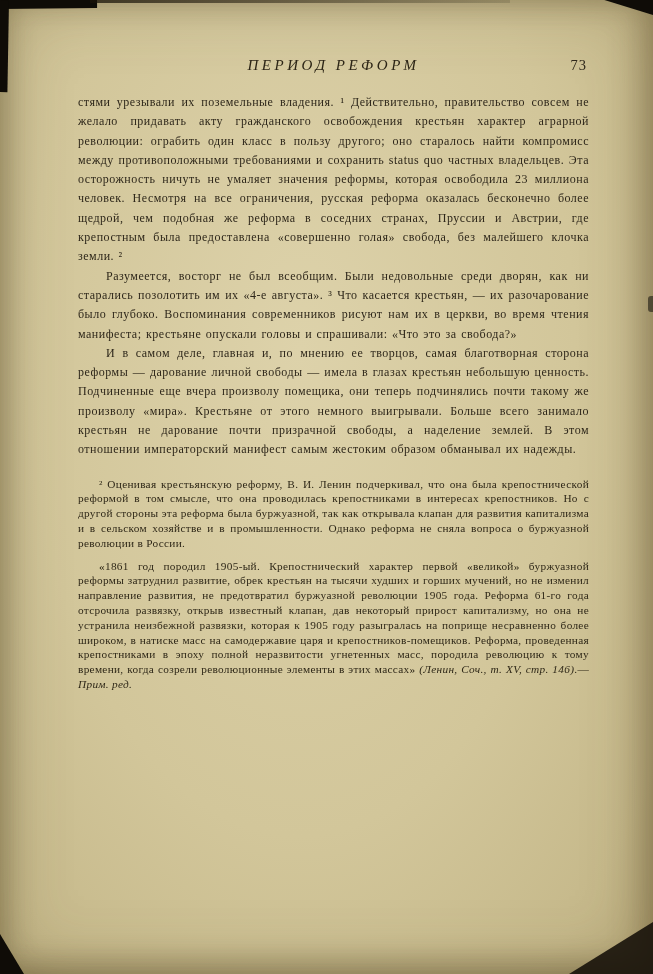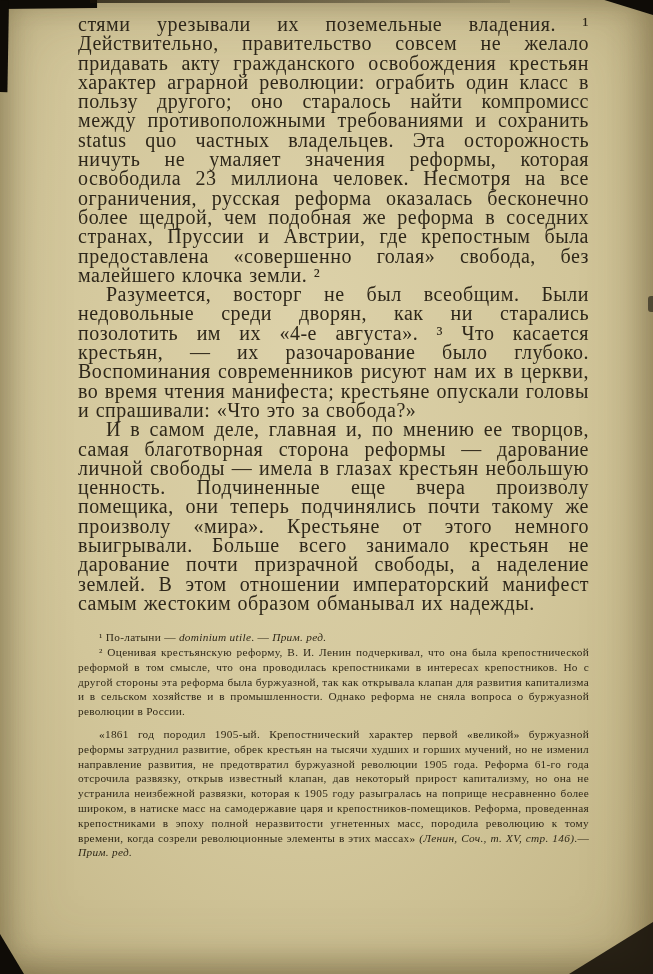--- a/index.html
+++ b/index.html
@@ -48,21 +48,21 @@
     position: absolute;
     right: 2px;
     top: 1px;
     font-size: 14.5px;
     letter-spacing: 1px;
   }
 
   .body-text {
     margin: 15px 64px 12px 78px;
     text-align: justify;
-    font-size: 20px;
+    font-size: 12px;
     line-height: 19.3px;
     letter-spacing: 0.5px;
     word-spacing: 1px;
   }
   .body-text p { margin: 0; text-indent: 28px; }
   .body-text p.continuation { text-indent: 0; }
 
   .footnotes {
     margin: 17px 64px 0 78px;
     text-align: justify;
@@ -81,33 +81,33 @@
 <div class="page">
 
   <div class="artifact a-topleft-h"></div>
   <div class="artifact a-topleft-v"></div>
   <div class="artifact a-topedge"></div>
   <div class="artifact a-topright"></div>
   <div class="artifact a-bottomleft"></div>
   <div class="artifact a-bottomright"></div>
   <div class="artifact a-rightsmudge"></div>
 
+  <div class="header">
+    <span class="running-title">ПЕРИОД РЕФОРМ</span>
+    <span class="page-number">73</span>
+  </div>
 
   <div class="body-text">
     <p class="continuation">стями урезывали их поземельные владения. ¹ Действительно, правительство совсем не желало придавать акту гражданского освобождения крестьян характер аграрной революции: ограбить один класс в пользу другого; оно старалось найти компромисс между противоположными требованиями и сохранить status quo частных владельцев. Эта осторожность ничуть не умаляет значения реформы, которая освободила 23 миллиона человек. Несмотря на все ограничения, русская реформа оказалась бесконечно более щедрой, чем подобная же реформа в соседних странах, Пруссии и Австрии, где крепостным была предоставлена «совершенно голая» свобода, без малейшего клочка земли. ²</p>
     <p>Разумеется, восторг не был всеобщим. Были недовольные среди дворян, как ни старались позолотить им их «4-е августа». ³ Что касается крестьян, — их разочарование было глубоко. Воспоминания современников рисуют нам их в церкви, во время чтения манифеста; крестьяне опускали головы и спрашивали: «Что это за свобода?»</p>
     <p>И в самом деле, главная и, по мнению ее творцов, самая благотворная сторона реформы — дарование личной свободы — имела в глазах крестьян небольшую ценность. Подчиненные еще вчера произволу помещика, они теперь подчинялись почти такому же произволу «мира». Крестьяне от этого немного выигрывали. Больше всего занимало крестьян не дарование почти призрачной свободы, а наделение землей. В этом отношении императорский манифест самым жестоким образом обманывал их надежды.</p>
   </div>
 
   <div class="footnotes">
 
-    <p>
-      <span>¹</span>
-      <span>По-латыни — </span><span class="it">dominium utile</span><span>. — </span><span class="it">Прим. ред.</span>
-    </p>
 
     <p>
       <span>²</span>
       <span>Оценивая крестьянскую реформу, В. И. Ленин подчеркивал, что она была крепостнической реформой в том смысле, что она проводилась крепостниками в интересах крепостников. Но с другой стороны эта реформа была буржуазной, так как открывала клапан для развития капитализма и в сельском хозяйстве и в промышленности. Однако реформа не сняла вопроса о буржуазной революции в России.</span>
     </p>
 
     <p class="quote-para">
       <span>«1861 год породил 1905-ый. Крепостнический характер первой «великой» буржуазной реформы затруднил развитие, обрек крестьян на тысячи худших и горших мучений, но не изменил направление развития, не предотвратил буржуазной революции 1905 года. Реформа 61-го года отсрочила развязку, открыв известный клапан, дав некоторый прирост капитализму, но она не устранила неизбежной развязки, которая к 1905 году разыгралась на поприще несравненно более широком, в натиске масс на самодержавие царя и крепостников-помещиков. Реформа, проведенная крепостниками в эпоху полной неразвитости угнетенных масс, породила революцию к тому времени, когда созрели революционные элементы в этих массах»</span>
       <span class="it">(Ленин, Соч., т. XV, стр. 146)</span><span>.— </span><span class="it">Прим. ред.</span>
     </p>

